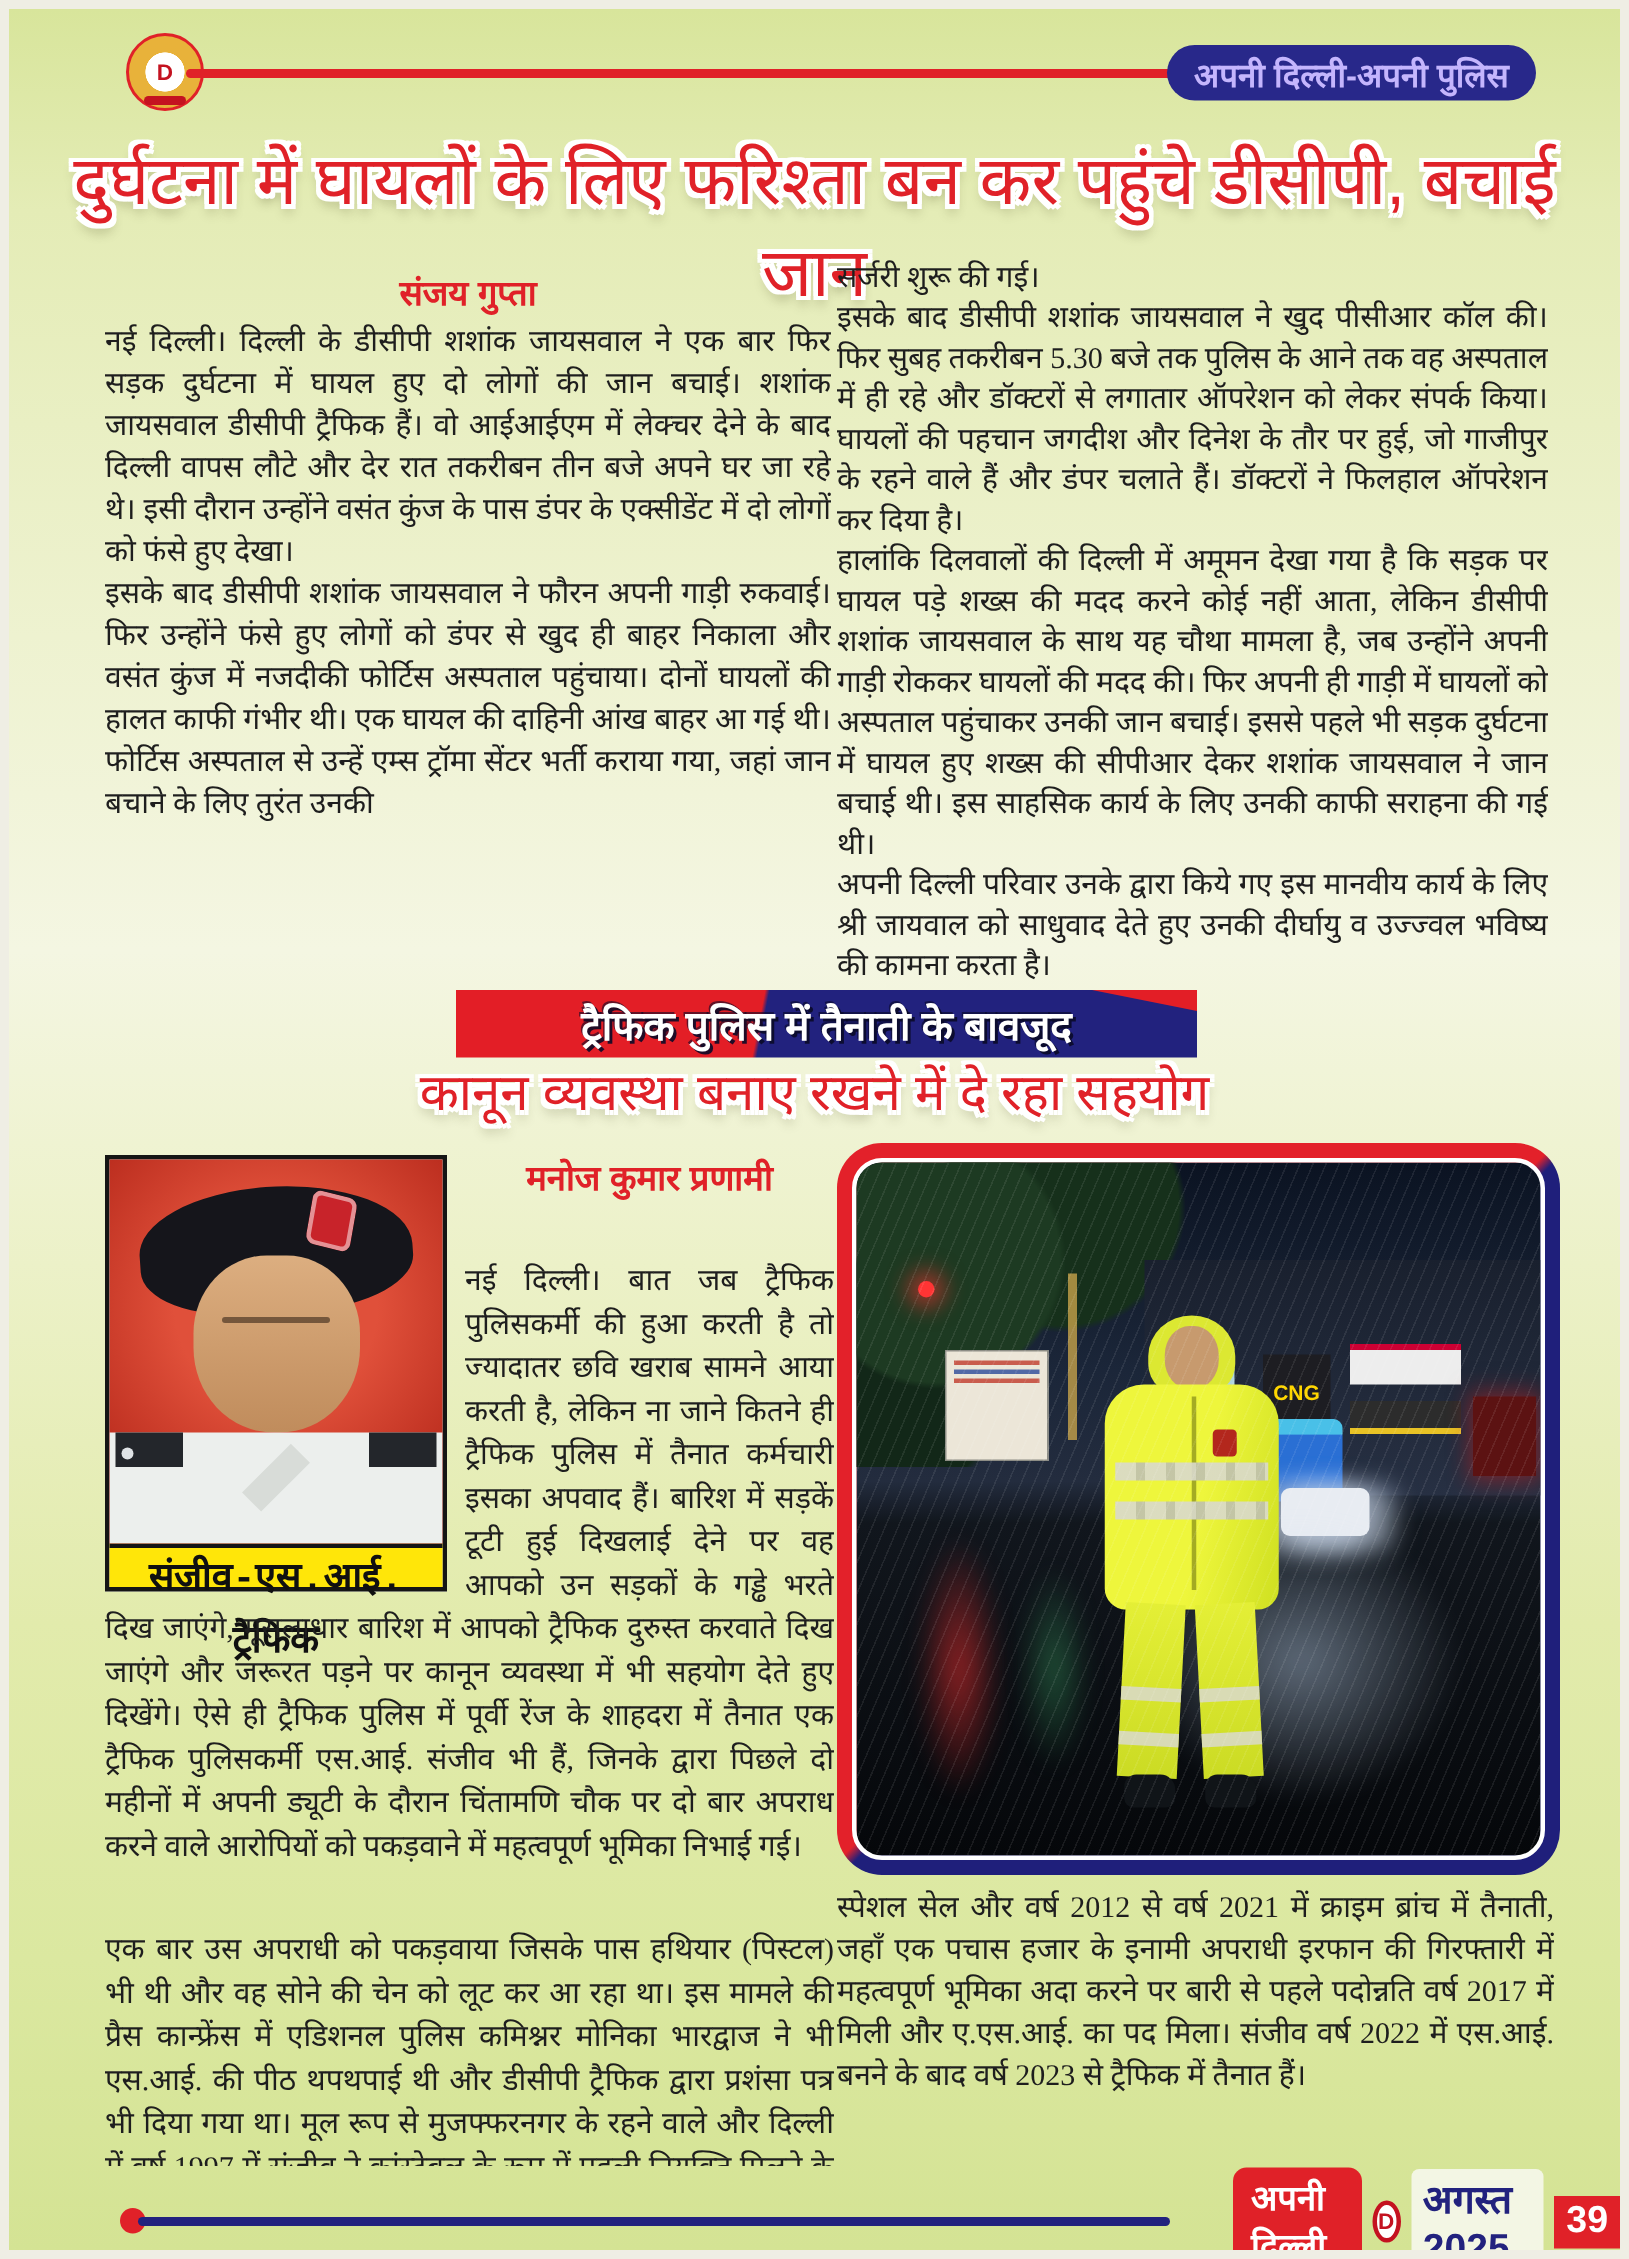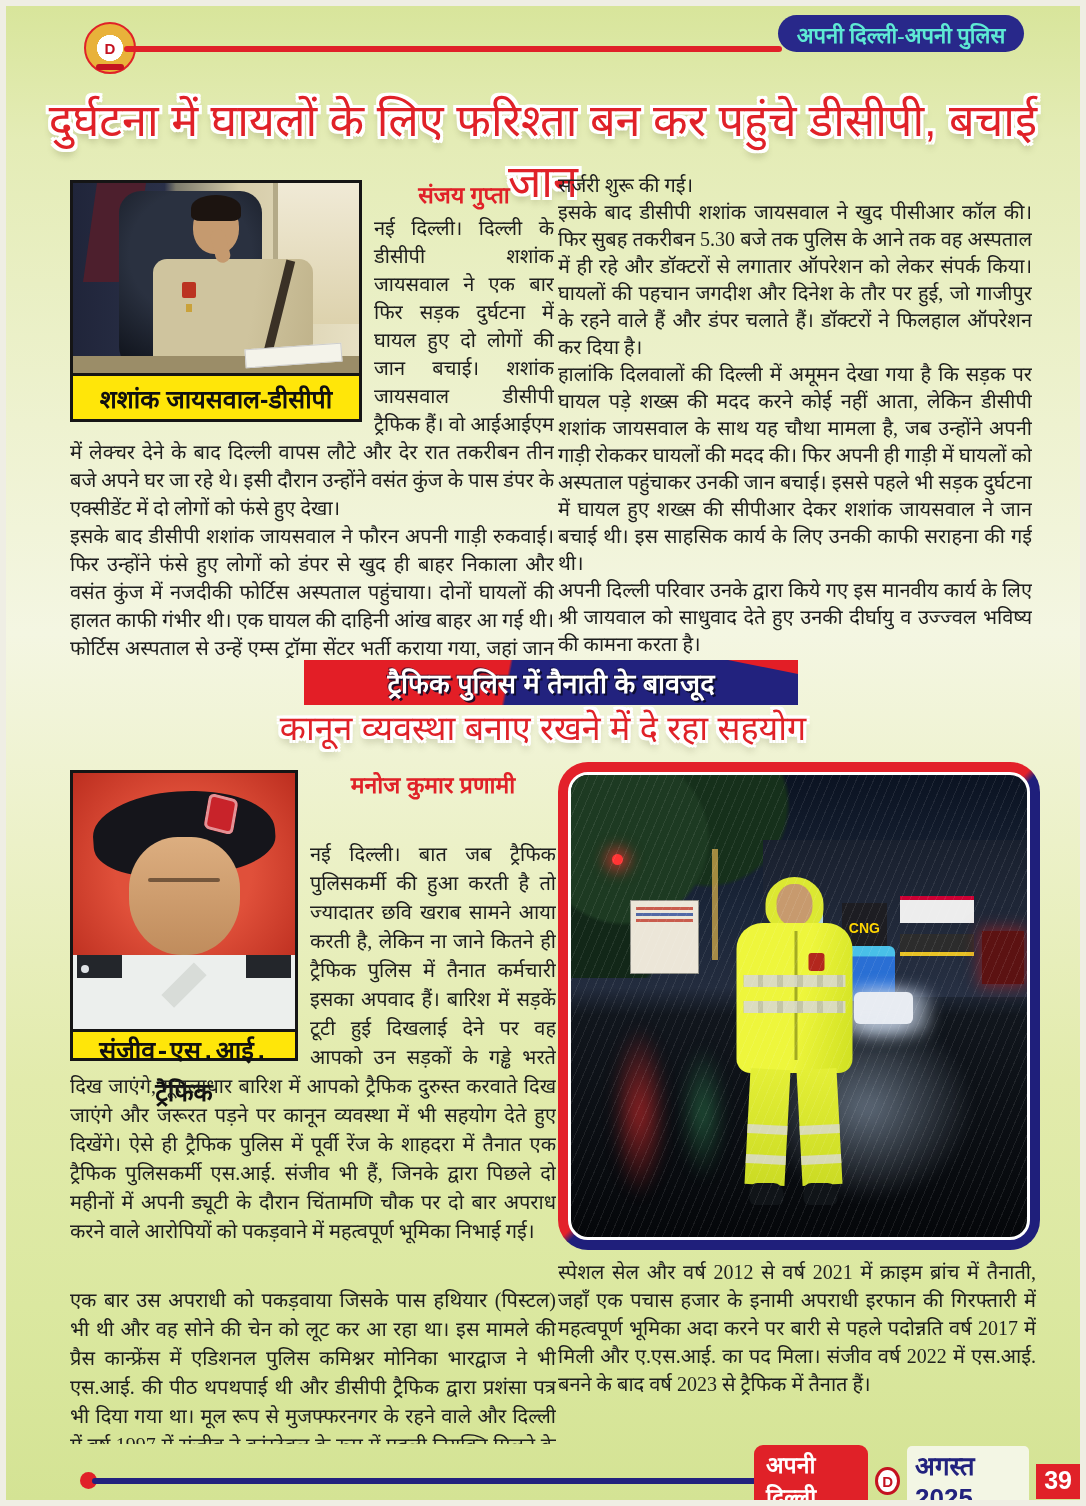--- a/index.html
+++ b/index.html
@@ -13,23 +13,23 @@
   }
   .abs{position:absolute;}
 
   
   .mast-line{left:118px;top:40px;width:658px;height:6px;background:#e02128;border-radius:3px;}
   .mast-logo{left:78px;top:16px;width:52px;height:52px;border-radius:50%;
     background:radial-gradient(circle,#ffffff 0 38%,#e8b23a 39% 72%,#ffffff 73% 84%,#e02128 85% 100%);
     border:2px solid #e02128;display:flex;align-items:center;justify-content:center;}
   .mast-logo .d{color:#c41220;font-weight:bold;font-size:15px;font-family:"Liberation Sans",sans-serif;}
   .mast-logo .ribbon{position:absolute;bottom:2px;left:20%;width:60%;height:6px;background:#c41220;border-radius:3px;}
-  .mast-badge{left:772px;top:9px;width:246px;height:37px;background:#28288a;border-radius:19px;
-    display:flex;align-items:center;justify-content:center;color:#5eead4;font-weight:bold;font-size:22px;
-    font-family:Liberation Serif, serif;}
+  .mast-badge{left:772px;top:24px;width:246px;height:37px;background:#28288a;border-radius:19px;
+    display:flex;align-items:center;justify-content:center;color:#c4b5fd;font-weight:bold;font-size:22px;
+    font-family:Liberation Sans, sans-serif;}
 
   
   .hl{left:20px;right:20px;text-align:center;color:#e02128;font-weight:normal;
     font-family:"Liberation Sans","DejaVu Sans",sans-serif;
     text-shadow:-3px -3px 0 #fff,3px -3px 0 #fff,-3px 3px 0 #fff,3px 3px 0 #fff,
                 -3px 0 0 #fff,3px 0 0 #fff,0 -3px 0 #fff,0 3px 0 #fff,0 6px 7px rgba(60,60,20,.35);}
   .hl1{top:82px;font-size:45px;}
   .hl2{top:698px;font-size:34px;}
 
   
@@ -140,21 +140,21 @@
   .off .leg.l{left:28px;transform:rotate(3deg);} .off .leg.r{left:80px;transform:rotate(-3deg);}
   .off .leg i{position:absolute;left:0;width:100%;height:9px;background:#d9d9ce;opacity:.85;}
   .off .leg i:first-child{top:56px;} .off .leg i:last-child{top:86px;}
   .off .boot{position:absolute;top:306px;width:34px;height:22px;border-radius:8px 10px 6px 6px;background:#101418;}
   .off .boot.l{left:30px;} .off .boot.r{left:84px;}
   .rainlines{position:absolute;inset:0;background:repeating-linear-gradient(113deg,rgba(255,255,255,.08) 0 1px,transparent 1px 8px);}
 
   
   .f-line{left:86px;top:1472px;width:688px;height:6px;background:#22227e;border-radius:3px;}
   .f-dot{left:74px;top:1466px;width:17px;height:17px;border-radius:50%;background:#e02128;}
-  .f-right{left:748px;top:1456px;height:38px;display:flex;align-items:center;gap:7px;}
+  .f-right{left:816px;top:1456px;height:38px;display:flex;align-items:center;gap:7px;}
   .f-brand{background:#e02128;color:#fff;font-weight:bold;font-size:23px;border-radius:9px;padding:3px 12px 5px;
     font-family:"Liberation Sans","DejaVu Sans",sans-serif;}
   .f-logo{width:28px;height:28px;border-radius:50%;background:#fff;border:3px solid #c41220;
     display:flex;align-items:center;justify-content:center;color:#c41220;font-weight:bold;font-size:15px;
     font-family:"Liberation Sans",sans-serif;}
   .f-issue{background:#f3f6e4;border-radius:5px;color:#22227e;font-weight:bold;font-size:26px;padding:1px 8px 3px;
     font-family:"Liberation Sans","DejaVu Sans",sans-serif;}
   .f-page{background:#e02128;color:#fff;font-weight:bold;font-size:25px;padding:2px 8px 4px;
     font-family:"Liberation Sans","DejaVu Sans",sans-serif;}
 </style>
@@ -168,35 +168,20 @@
     <span class="ribbon"></span>
   </div>
   <div class="abs mast-line"></div>
   <div class="abs mast-badge">
     <span>अपनी दिल्ली-अपनी पुलिस</span>
   </div>
 
   <div class="abs hl hl1">दुर्घटना में घायलों के लिए फरिश्ता बन कर पहुंचे डीसीपी, बचाई जान</div>
 
   <div class="abs a1left copy">
-    <div class="photobox pb1">
-      <div class="p1scene">
-        <div class="p1flag"></div>
-        <div class="p1win"></div>
-        <div class="p1chair"></div>
-        <div class="p1shirt"></div>
-        <div class="p1sash"></div>
-        <div class="p1badge"></div>
-        <div class="p1head"></div>
-        <div class="p1hand"></div>
-        <div class="p1desk"></div>
-        <div class="p1paper"></div>
-      </div>
-      <div class="caption">शशांक जायसवाल-डीसीपी</div>
-    </div>
     <div class="byline">संजय गुप्ता</div>
     <p>नई दिल्ली। दिल्ली के डीसीपी शशांक जायसवाल ने एक बार फिर सड़क दुर्घटना में घायल हुए दो लोगों की जान बचाई। शशांक जायसवाल डीसीपी ट्रैफिक हैं। वो आईआईएम में लेक्चर देने के बाद दिल्ली वापस लौटे और देर रात तकरीबन तीन बजे अपने घर जा रहे थे। इसी दौरान उन्होंने वसंत कुंज के पास डंपर के एक्सीडेंट में दो लोगों को फंसे हुए देखा।</p>
     <p>इसके बाद डीसीपी शशांक जायसवाल ने फौरन अपनी गाड़ी रुकवाई। फिर उन्होंने फंसे हुए लोगों को डंपर से खुद ही बाहर निकाला और वसंत कुंज में नजदीकी फोर्टिस अस्पताल पहुंचाया। दोनों घायलों की हालत काफी गंभीर थी। एक घायल की दाहिनी आंख बाहर आ गई थी। फोर्टिस अस्पताल से उन्हें एम्स ट्रॉमा सेंटर भर्ती कराया गया, जहां जान बचाने के लिए तुरंत उनकी</p>
   </div>
 
   <div class="abs a1right copy">
     <p>सर्जरी शुरू की गई।</p>
     <p>इसके बाद डीसीपी शशांक जायसवाल ने खुद पीसीआर कॉल की। फिर सुबह तकरीबन 5.30 बजे तक पुलिस के आने तक वह अस्पताल में ही रहे और डॉक्टरों से लगातार ऑपरेशन को लेकर संपर्क किया। घायलों की पहचान जगदीश और दिनेश के तौर पर हुई, जो गाजीपुर के रहने वाले हैं और डंपर चलाते हैं। डॉक्टरों ने फिलहाल ऑपरेशन कर दिया है।</p>
     <p>हालांकि दिलवालों की दिल्ली में अमूमन देखा गया है कि सड़क पर घायल पड़े शख्स की मदद करने कोई नहीं आता, लेकिन डीसीपी शशांक जायसवाल के साथ यह चौथा मामला है, जब उन्होंने अपनी गाड़ी रोककर घायलों की मदद की। फिर अपनी ही गाड़ी में घायलों को अस्पताल पहुंचाकर उनकी जान बचाई। इससे पहले भी सड़क दुर्घटना में घायल हुए शख्स की सीपीआर देकर शशांक जायसवाल ने जान बचाई थी। इस साहसिक कार्य के लिए उनकी काफी सराहना की गई थी।</p>
     <p>अपनी दिल्ली परिवार उनके द्वारा किये गए इस मानवीय कार्य के लिए श्री जायवाल को साधुवाद देते हुए उनकी दीर्घायु व उज्ज्वल भविष्य की कामना करता है।</p>

